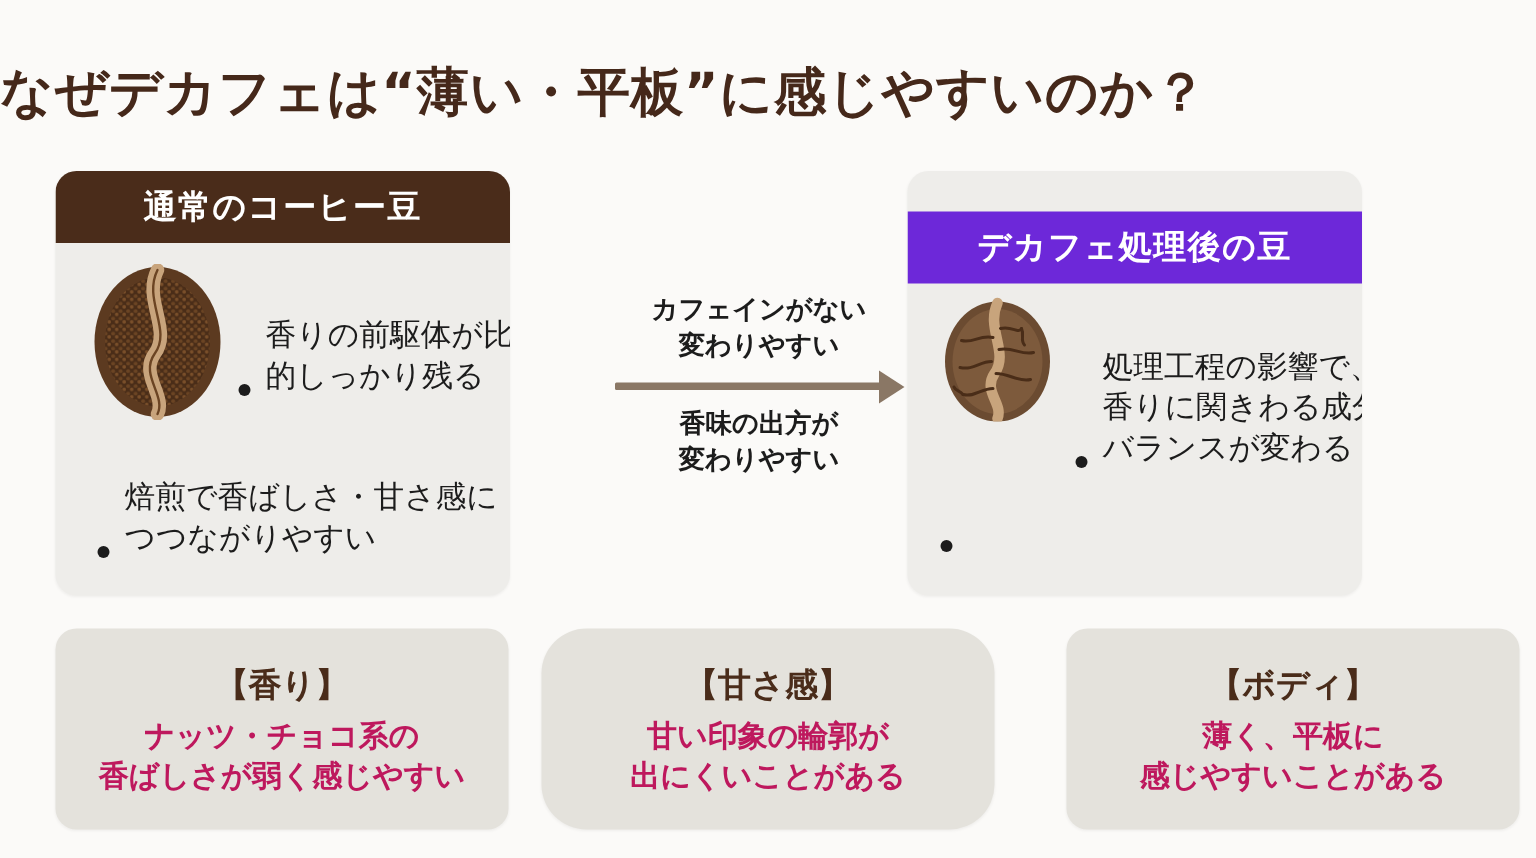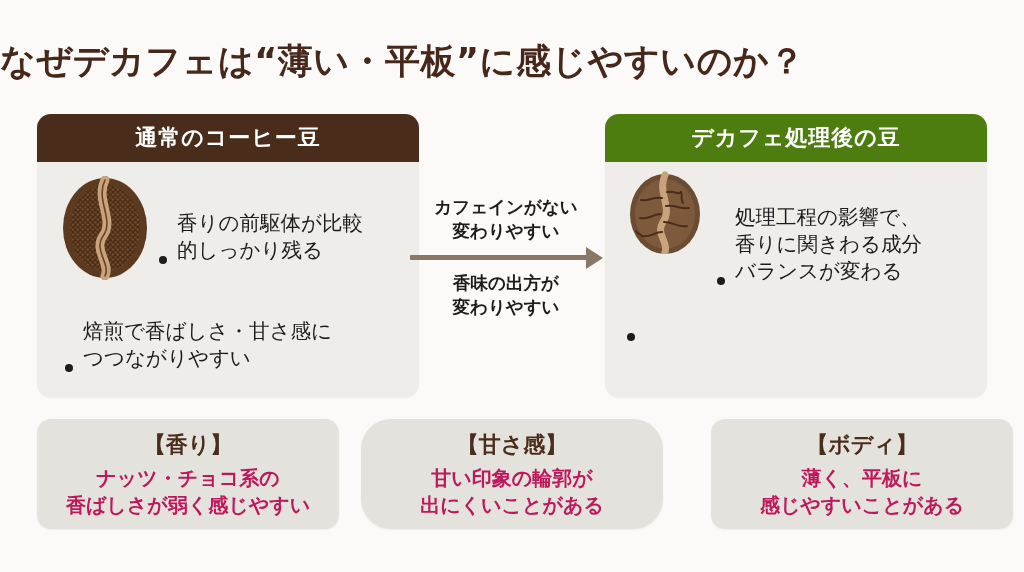--- a/index.html
+++ b/index.html
@@ -31,42 +31,42 @@
     font-weight: bold;
     color: #45281a;
     letter-spacing: 0.5px;
     white-space: nowrap;
   }
 
   
   .panel {
     position: absolute;
     top: 114px;
-    width: 382px;
+    width: 303px;
     height: 283px;
     border-radius: 14px;
     background: #eeedea;
     overflow: hidden;
     box-shadow: 0 1px 2px rgba(0,0,0,0.05);
   }
   #panel-regular { left: 37px; }
   #panel-decaf   { left: 605px; }
 
   .panel-header {
     height: 48px;
     display: flex;
     align-items: center;
     justify-content: center;
     color: #ffffff;
     font-size: 22px;
     font-weight: bold;
     letter-spacing: 1px;
   }
   #panel-regular .panel-header { background: #4a2c1a; }
-  #panel-decaf   .panel-header { background: #4d7c0f; }
+  #panel-decaf   .panel-header { background: #6d28d9; margin-top: 27px; }
 
   .panel-body {
     position: relative;
     height: 235px;
   }
 
   .bean-slot {
     position: absolute;
     left: 22px;
     top: 14px;
@@ -142,21 +142,21 @@
     border-top: 11px solid transparent;
     border-bottom: 11px solid transparent;
     border-left: 17px solid #8a7765;
   }
 
   
   .summary-card {
     position: absolute;
     top: 419px;
     width: 302px;
-    height: 110px;
+    height: 134px;
     border-radius: 14px;
     background: #e4e2dc;
     display: flex;
     flex-direction: column;
     align-items: center;
     justify-content: center;
     box-shadow: 0 1px 2px rgba(0,0,0,0.05);
   }
   #card-aroma { left: 37px; }
   #card-sweet { left: 361px; border-radius: 30px; }

